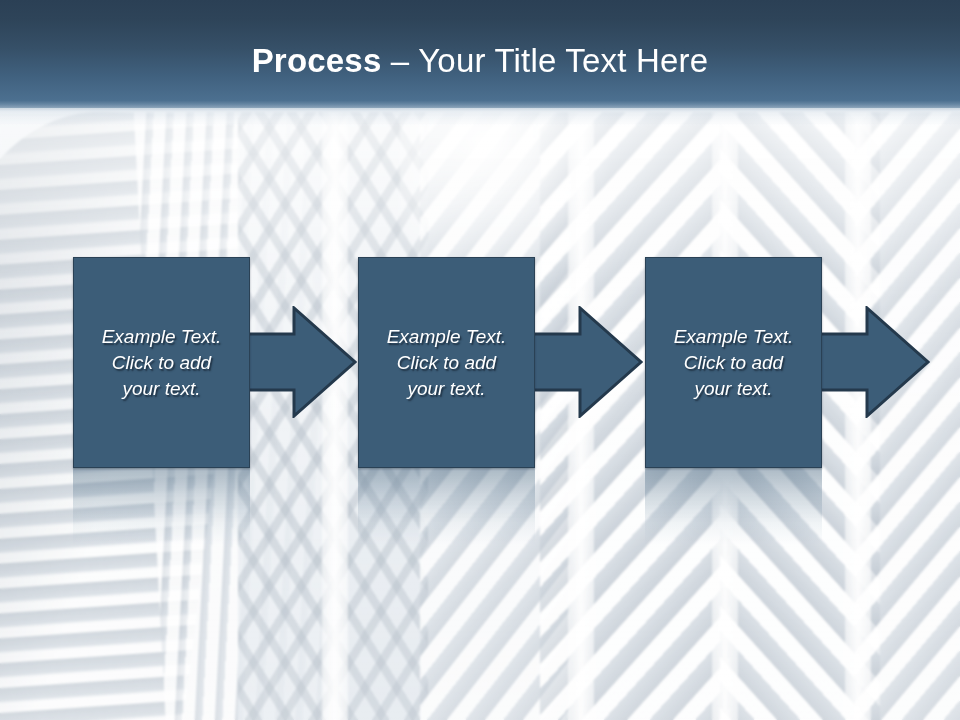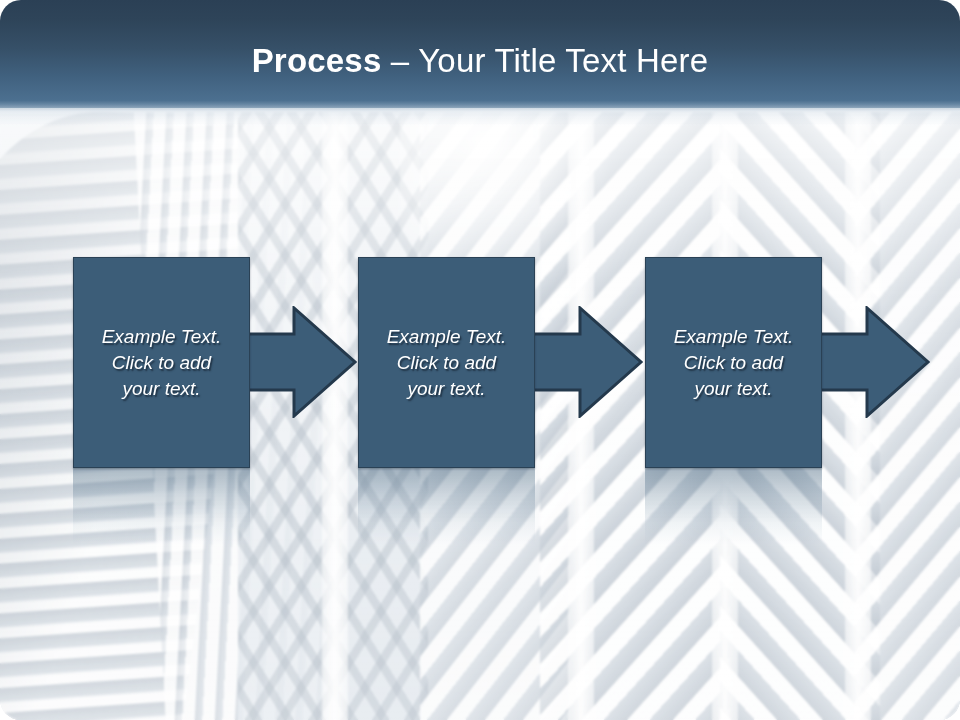--- a/index.html
+++ b/index.html
@@ -8,21 +8,20 @@
     overflow: hidden;
     font-family: "Liberation Sans", sans-serif;
   }
 
   #slide {
     position: relative;
     width: 960px;
     height: 720px;
     background: #eef1f4;
     overflow: hidden;
-    border-radius: 21px;
   }
 
   
   .bg-photo {
     position: absolute;
     left: 0; top: 0;
     width: 960px; height: 720px;
     background: linear-gradient(180deg, #f4f7fa 0%, #e9edf1 40%, #e2e7ec 100%);
     overflow: hidden;
   }

